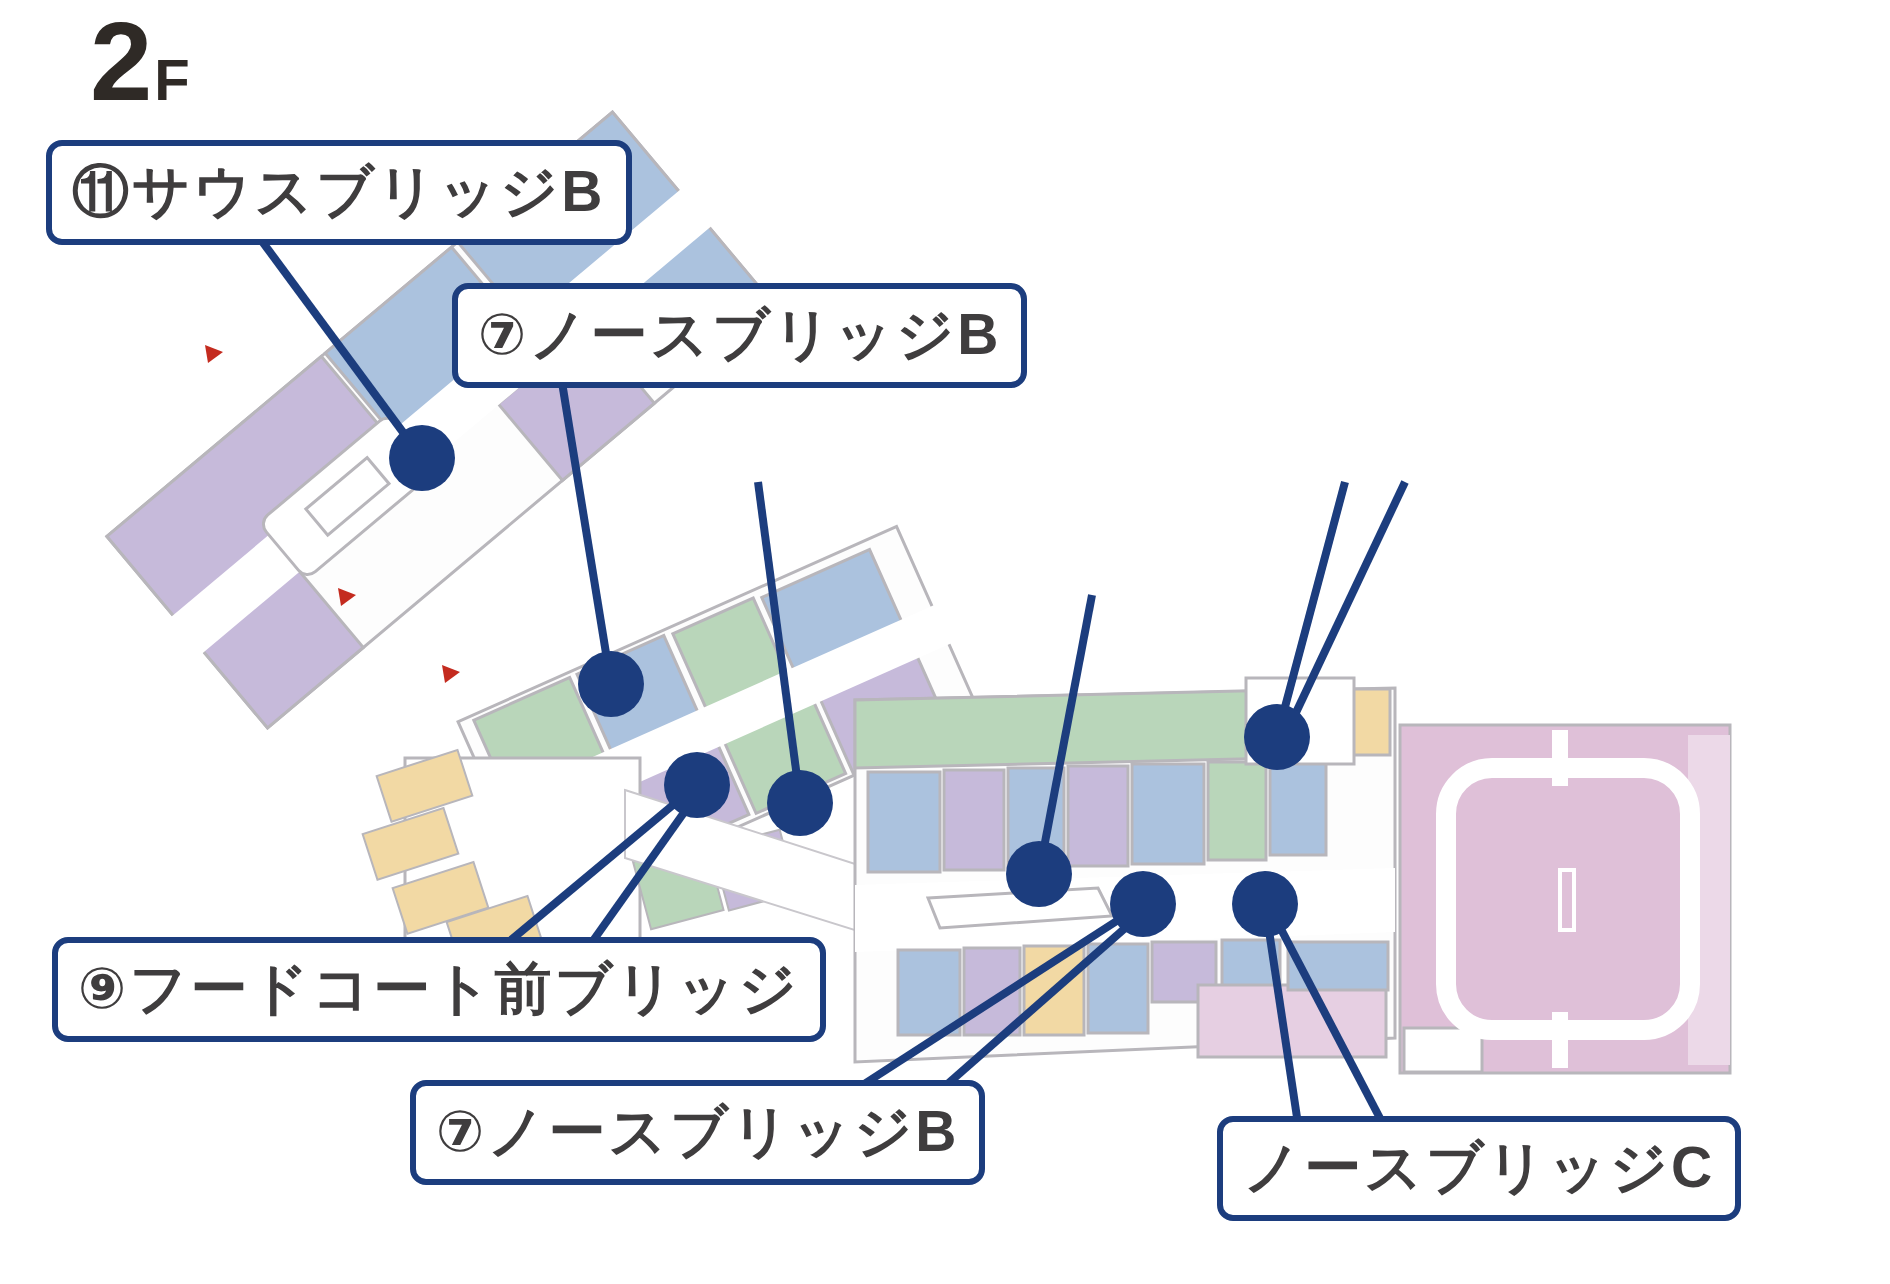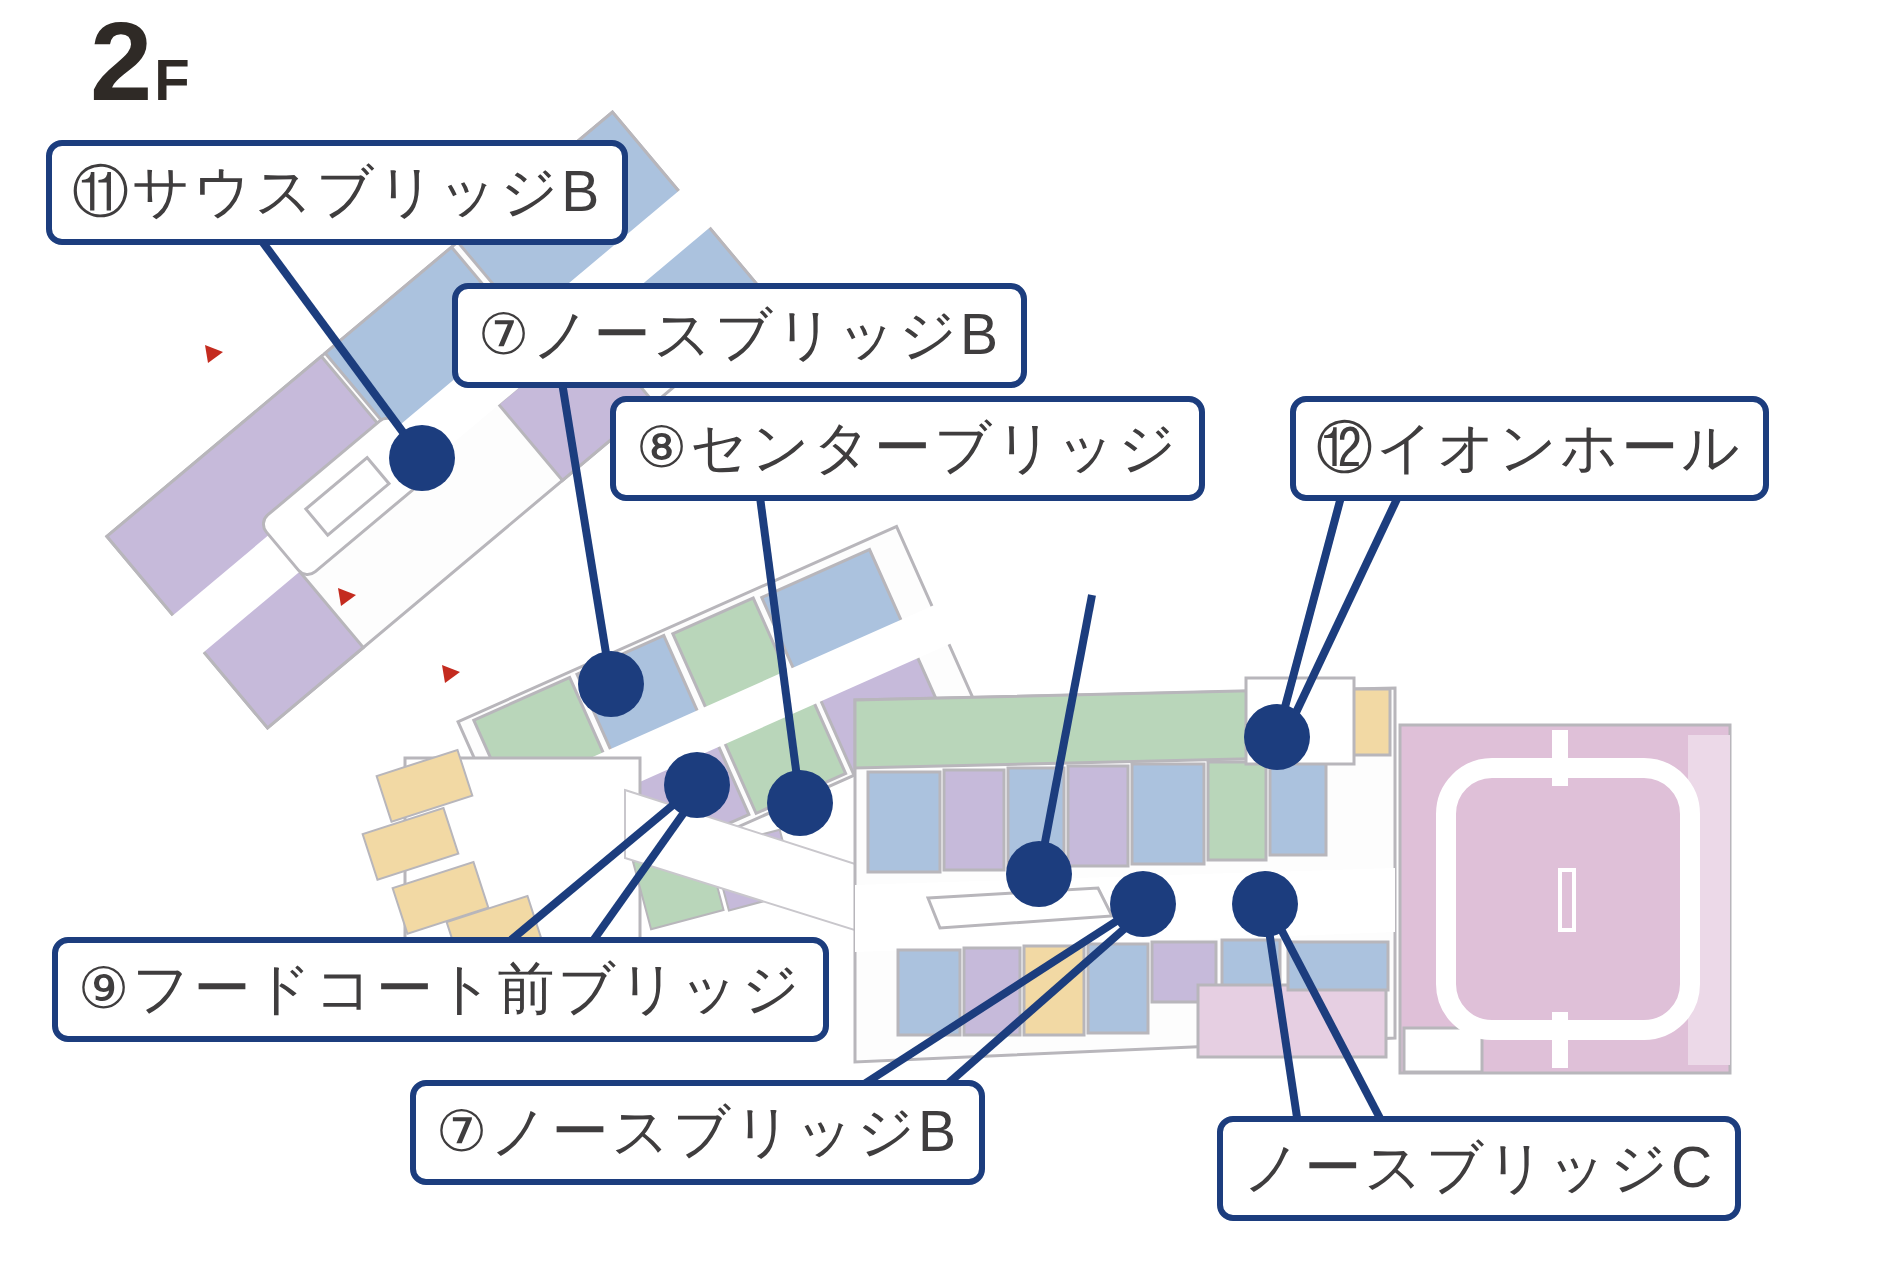--- a/index.html
+++ b/index.html
@@ -18,21 +18,21 @@
   }
   .floor-label .num{font-size:112px;line-height:1;}
   .floor-label .suffix{font-size:58px;line-height:1;margin-left:2px;}
   .callout{
     position:absolute;
     background:#ffffff;
     border:6px solid #1c3d7e;
     border-radius:16px;
     padding:8px 20px;
     font-size:57px;
-    font-weight:normal;
+    font-weight:bold;
     letter-spacing:3px;
     color:#3f3d3e;
     white-space:nowrap;
     z-index:10;
   }
   .dot{
     position:absolute;
     width:66px;height:66px;
     border-radius:50%;
     background:#1c3d7e;
@@ -156,19 +156,17 @@
   <div class="dot" style="left:1265px;top:904px"></div>
   <div class="dot" style="left:1277px;top:737px"></div>
 
   <div class="floor-label">
     <span class="num">2</span>
     <span class="suffix">F</span>
   </div>
 
   <div class="callout" style="left:46px;top:140px">⑪サウスブリッジB</div>
   <div class="callout" style="left:452px;top:283px">⑦ノースブリッジB</div>
-  <div class="callout" style="left:610px;top:396px">⑧センターブリッジ</div>
-  <div class="callout" style="left:1290px;top:396px">⑫イオンホール</div>
   <div class="callout" style="left:410px;top:1080px">⑦ノースブリッジB</div>
   <div class="callout" style="left:52px;top:937px">⑨フードコート前ブリッジ</div>
   <div class="callout" style="left:1217px;top:1116px">ノースブリッジC</div>
 
 </div>
 
 </body></html>

